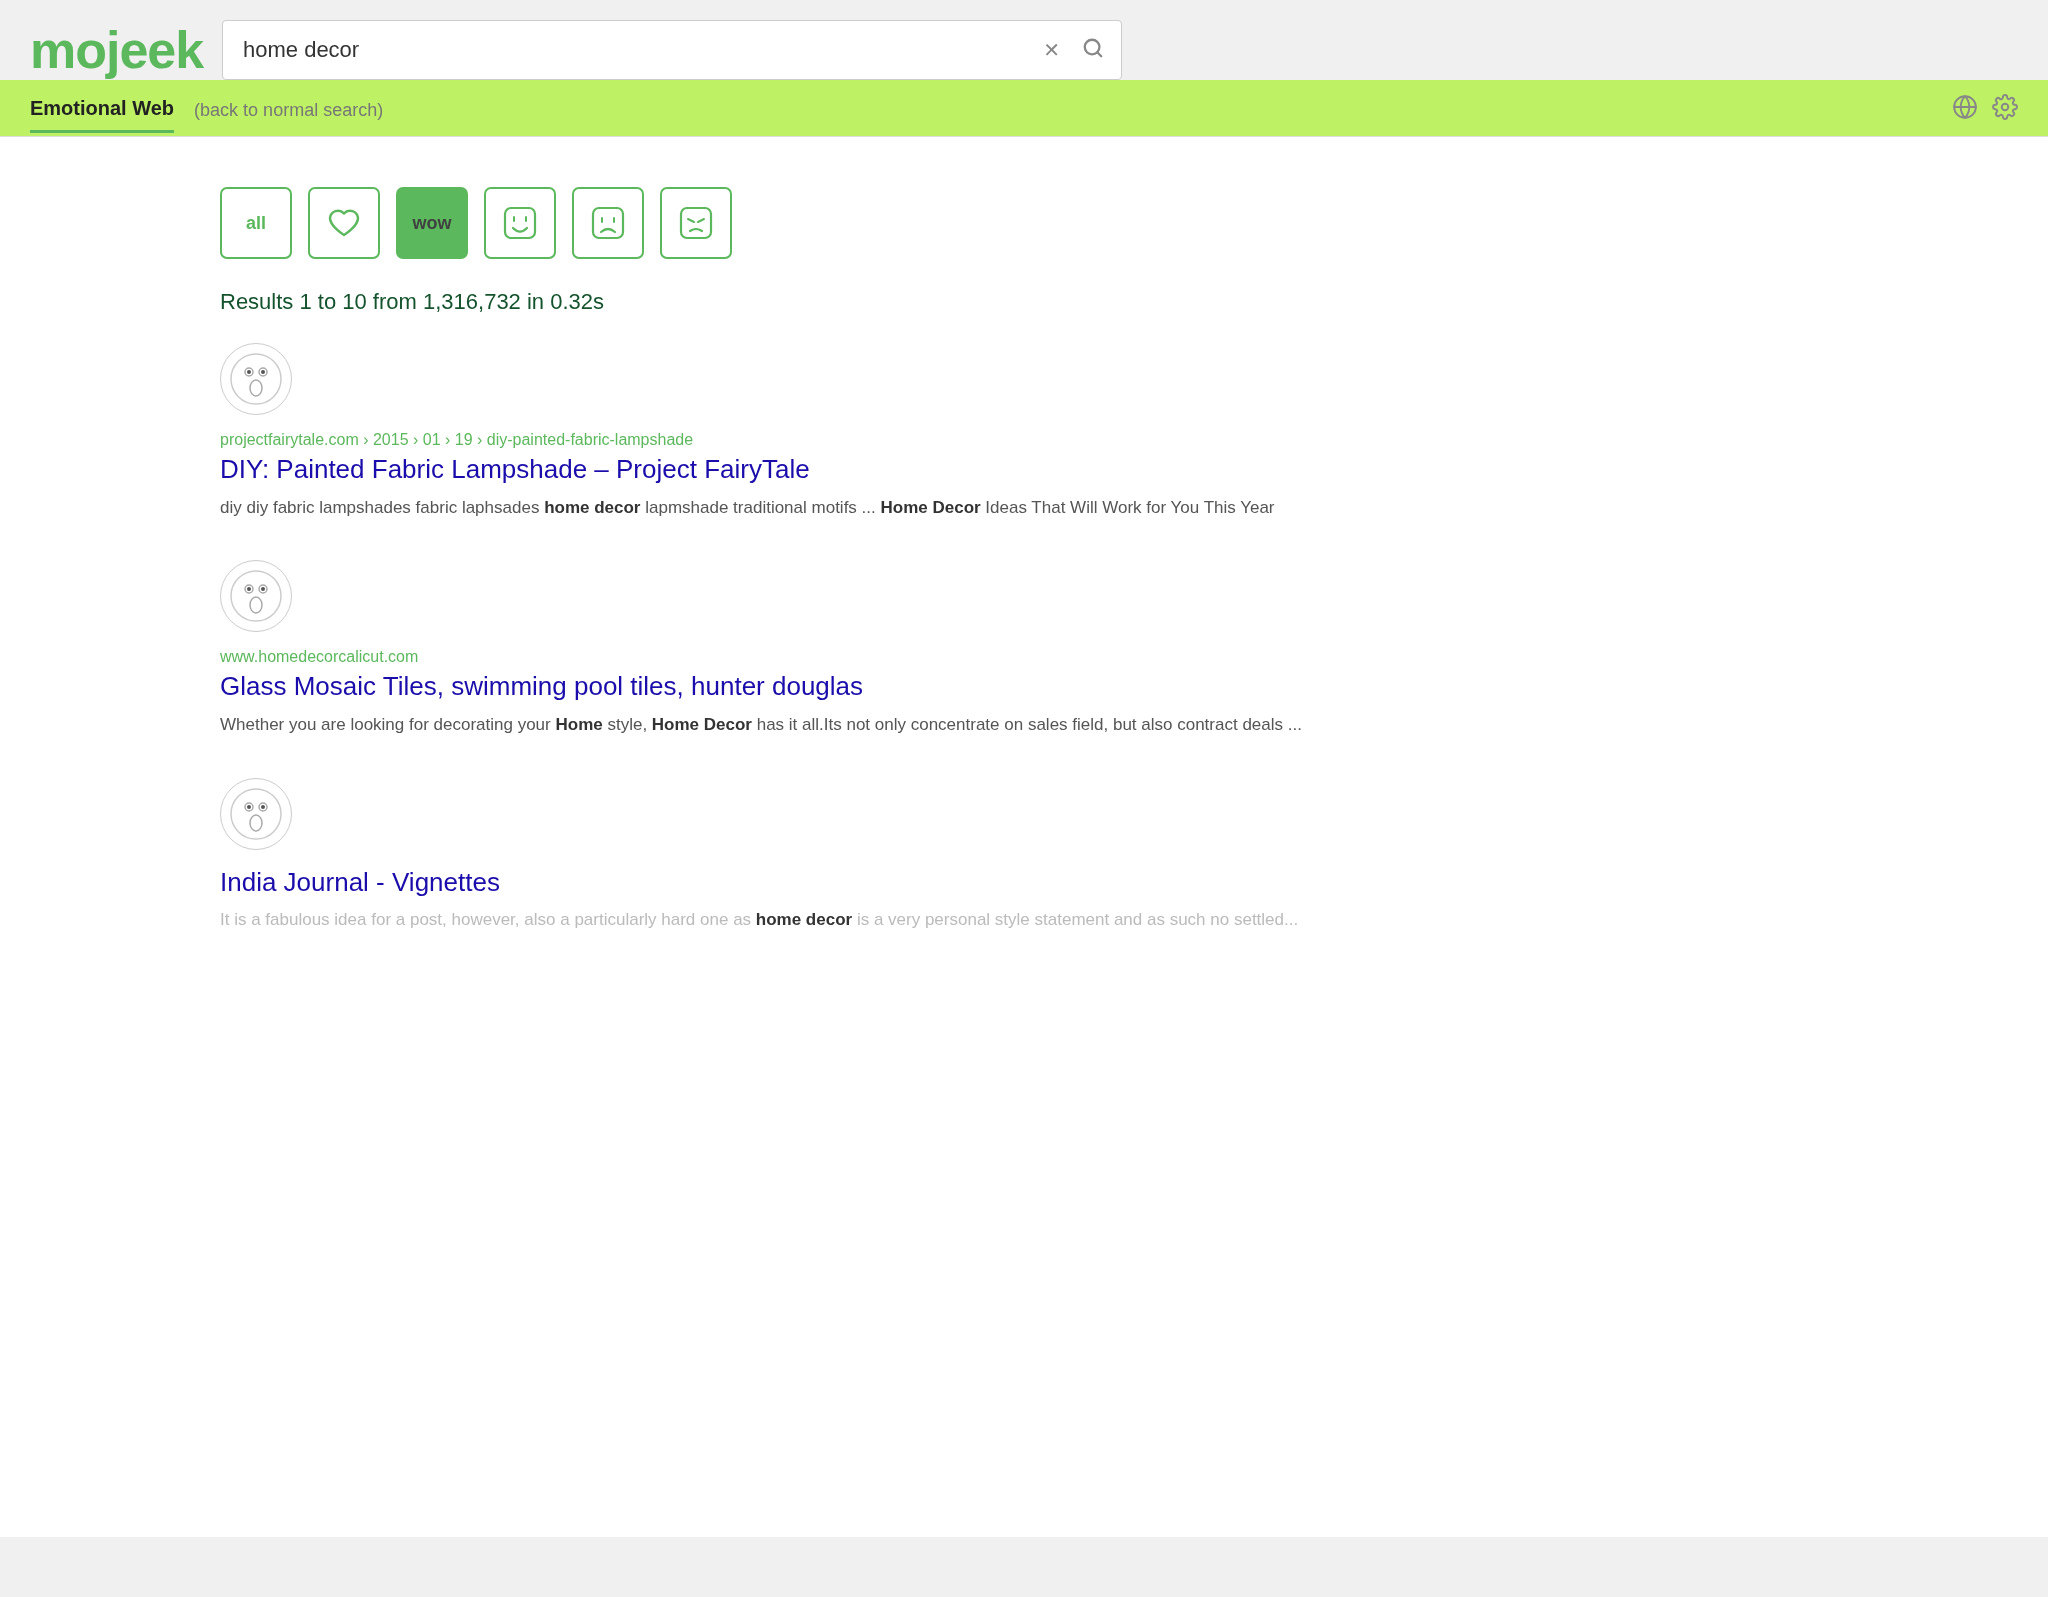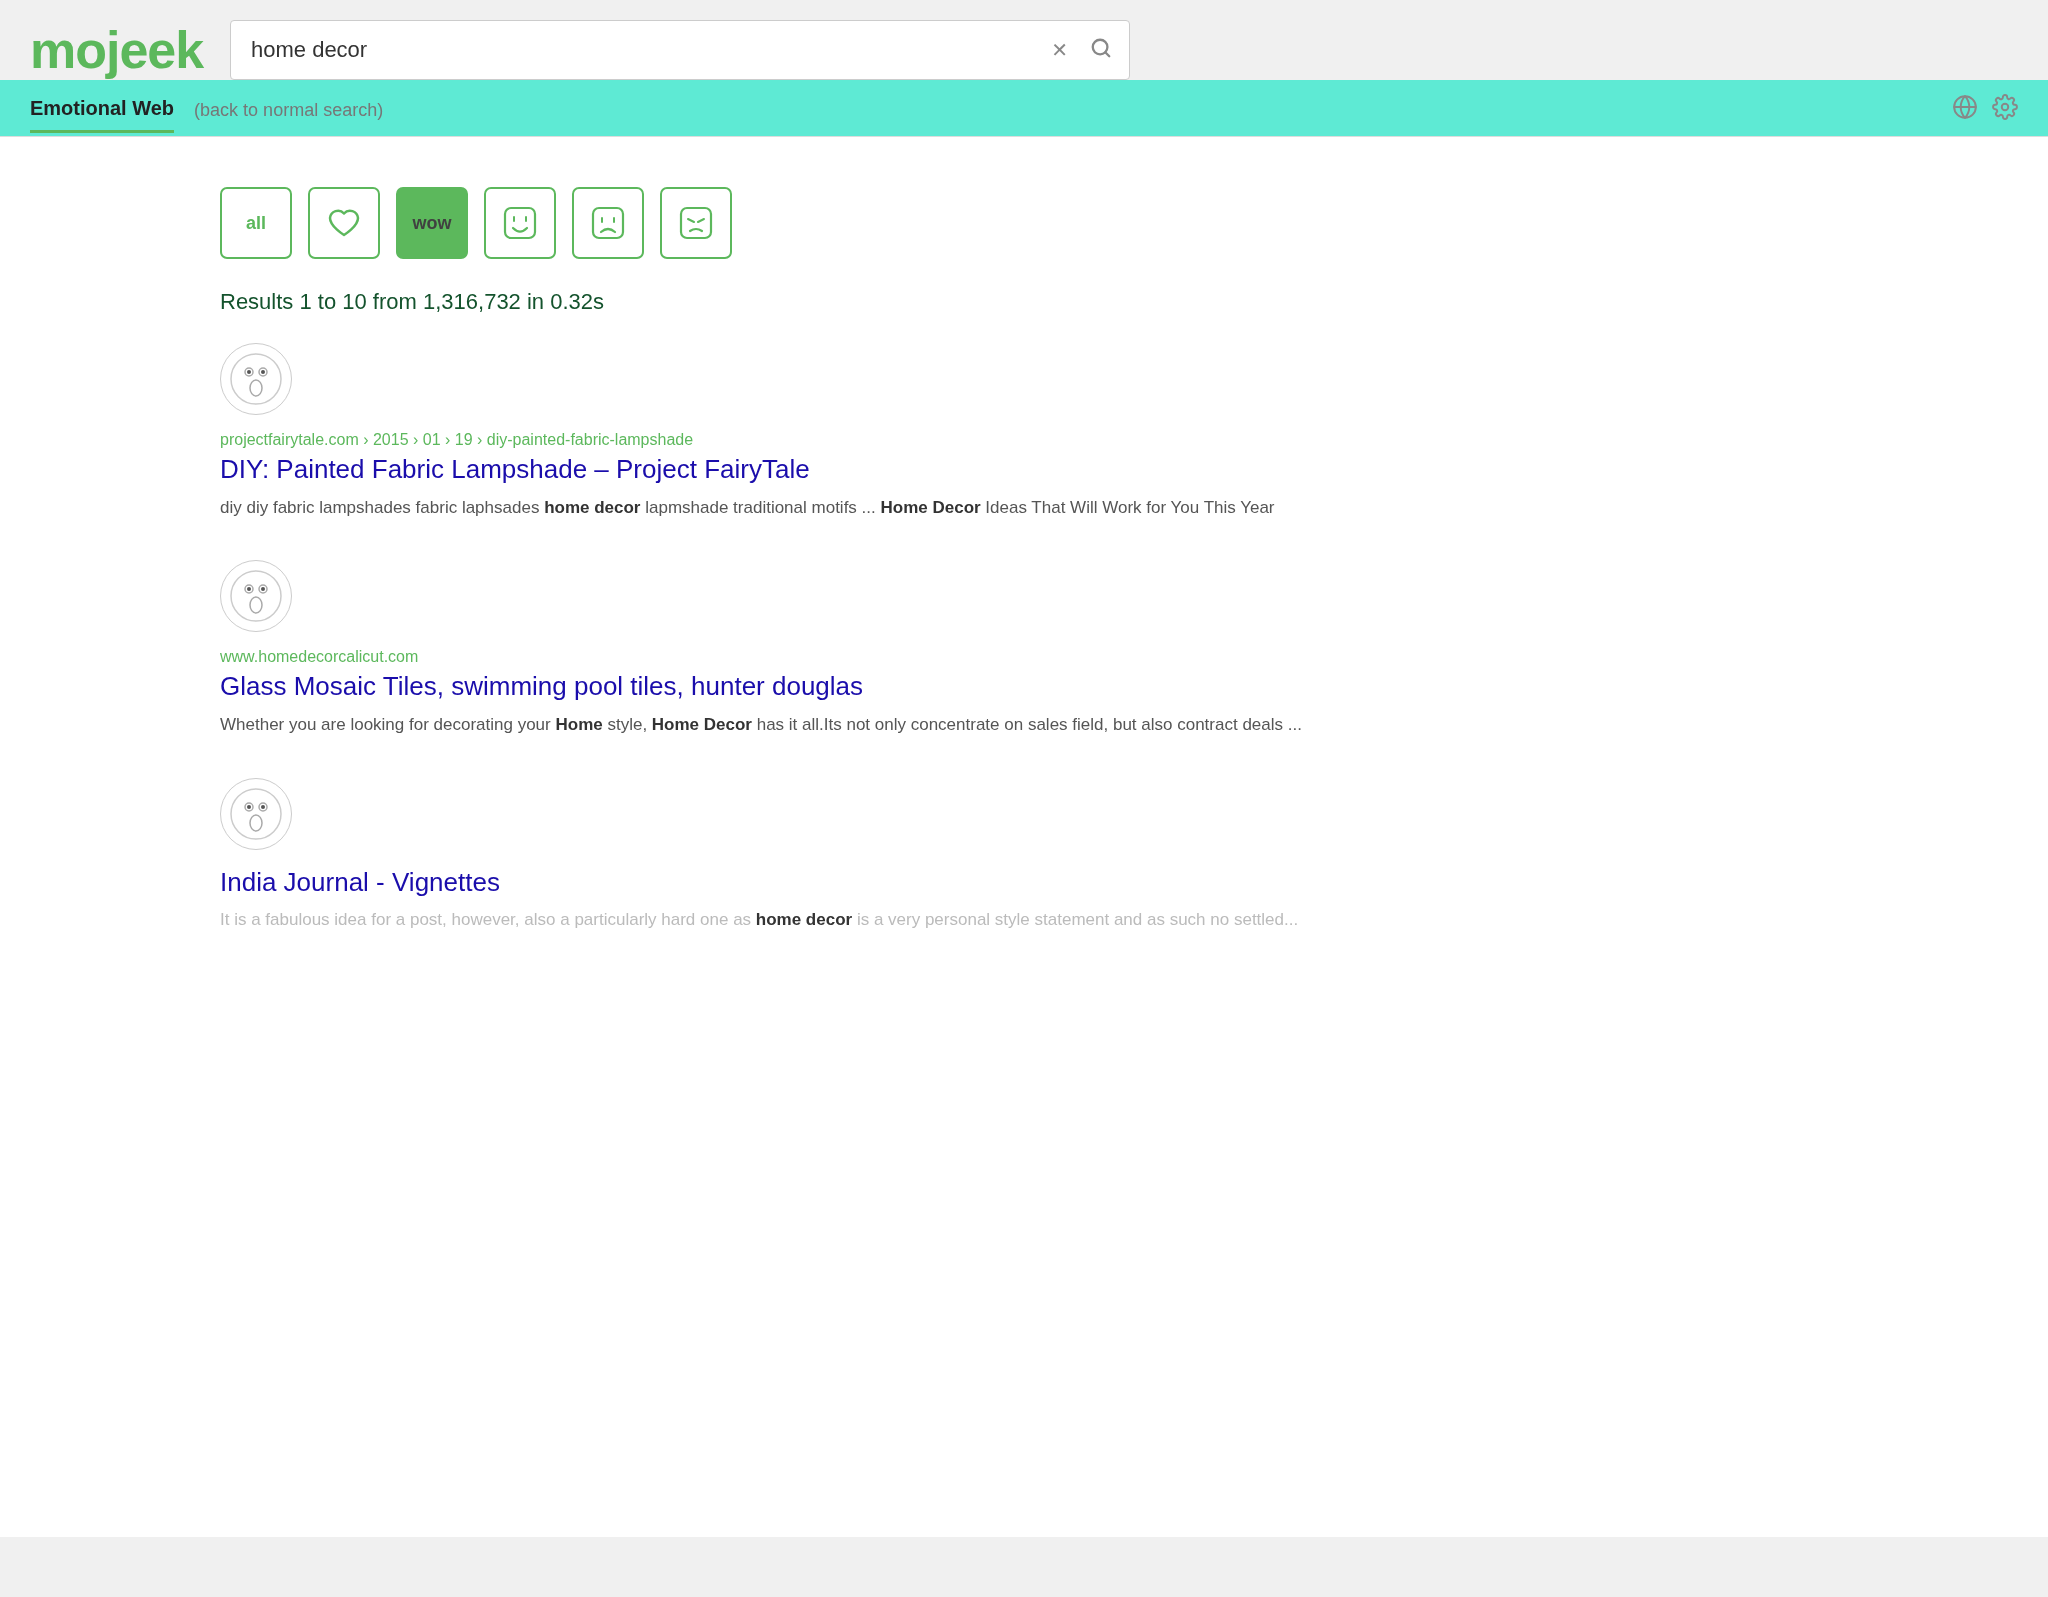--- a/index.html
+++ b/index.html
@@ -9,21 +9,21 @@
       color: #333;
       min-height: 1597px;
     }
 
     
     .header {
       background: #f0f0f0;
       padding: 20px 30px 0 30px;
       display: flex;
       align-items: center;
-      gap: 20px;
+      gap: 12px;
     }
 
     .logo {
       font-size: 52px;
       font-weight: bold;
       color: #5cb85c;
       font-family: 'Comic Sans MS', cursive, sans-serif;
       letter-spacing: -1px;
       min-width: 180px;
     }
@@ -59,21 +59,21 @@
       background: none;
       border: none;
       cursor: pointer;
       color: #888;
       font-size: 20px;
       padding: 4px;
     }
 
     
     .tab-bar {
-      background: #5eead4;
+      background: #bef264;
       padding: 14px 30px 0 30px;
       display: flex;
       align-items: center;
       justify-content: space-between;
       border-bottom: 1px solid #ddd;
     }
 
     .tab-left {
       display: flex;
       align-items: center;

